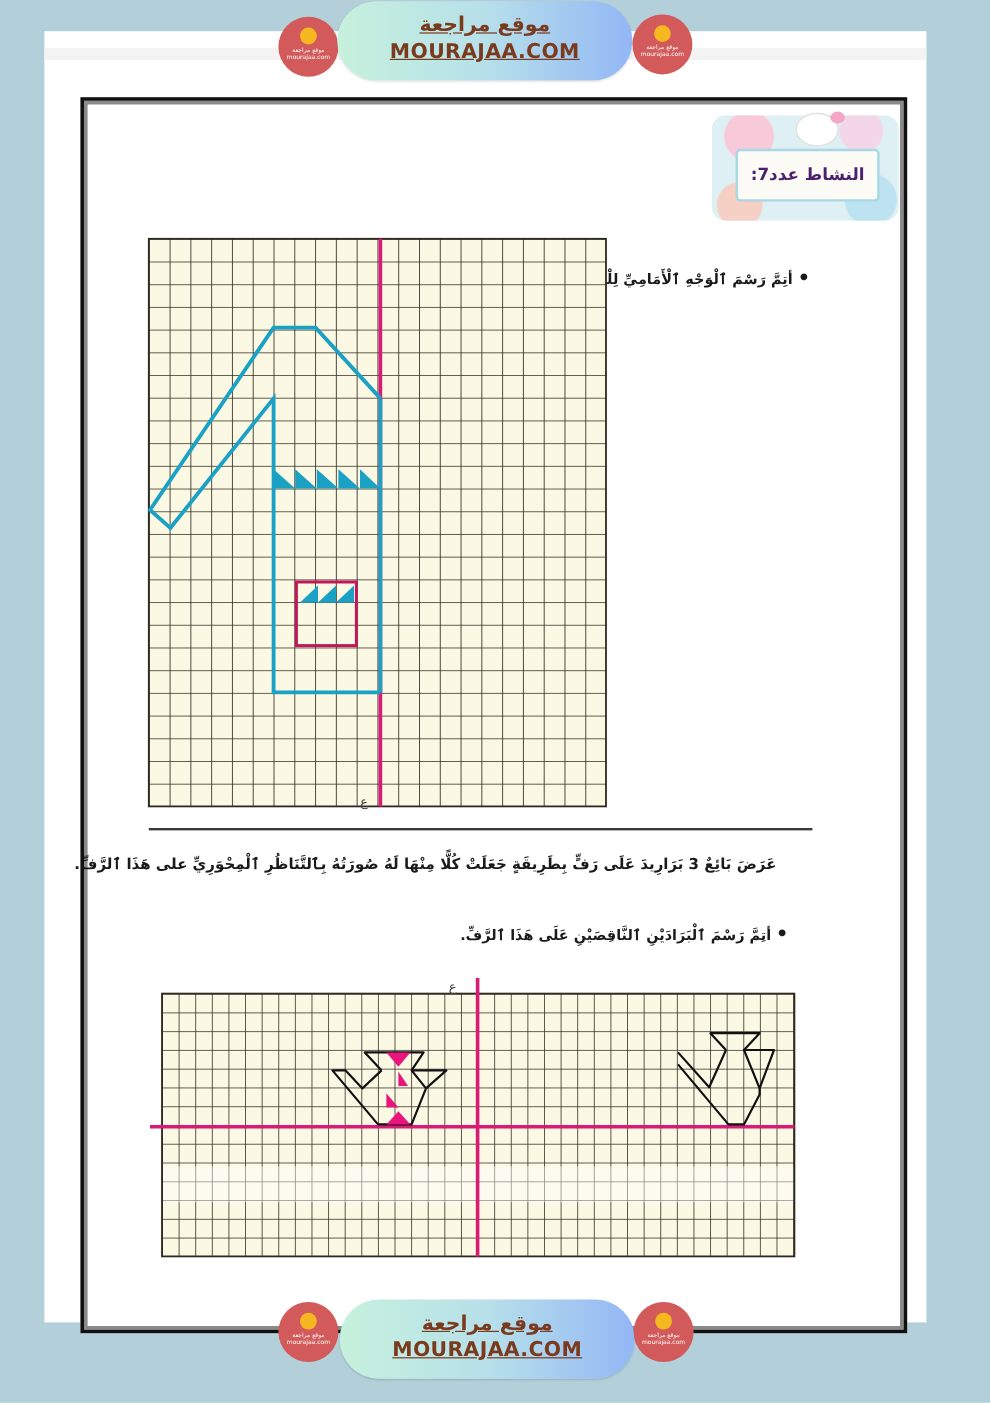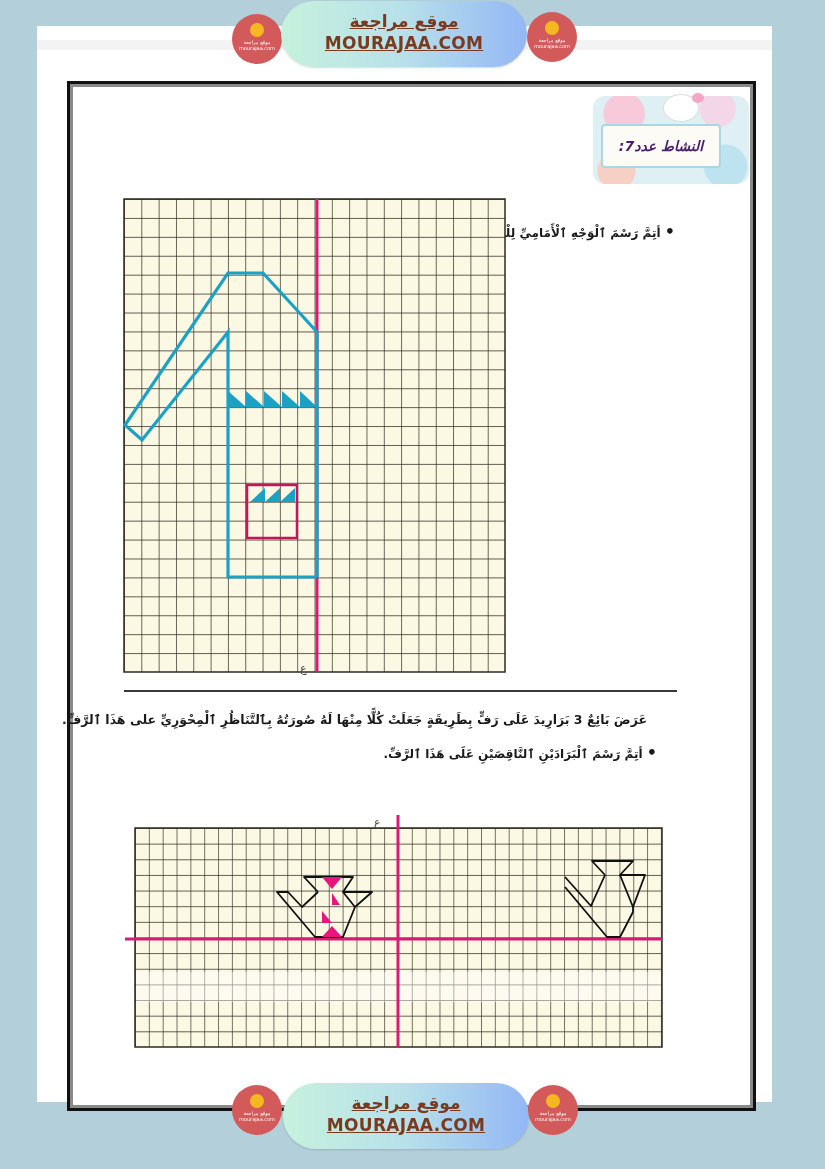--- a/index.html
+++ b/index.html
@@ -38,25 +38,24 @@
   .title-card {
     position:absolute; left:593px; top:96px; width:156px; height:88px;
     border-radius:12px;
     background:radial-gradient(circle at 20% 20%,#f7c9d9 0 14%,transparent 15%),
                radial-gradient(circle at 85% 80%,#bde3f0 0 14%,transparent 15%),
                radial-gradient(circle at 15% 85%,#f6d0c4 0 12%,transparent 13%),
                radial-gradient(circle at 80% 15%,#f3d6e8 0 12%,transparent 13%),
                #dff0f5;
   }
   .title-inner {
-    position:absolute; left:8px; top:28px; width:116px; height:40px;
+    position:absolute; left:20px; top:28px; width:116px; height:40px;
     background:#fdfbf5; border:2px solid #a9d7e3; border-radius:4px;
     color:#4b1f6e; font-weight:bold; font-size:14px; line-height:40px; text-align:center;
     direction:rtl;
-    font-style:italic;
   }
   .kitty {
     position:absolute; left:70px; top:-2px; width:34px; height:26px; border-radius:50%;
     background:#fff; border:1px solid #ddd;
   }
   .kitty .bow { position:absolute; right:-6px; top:-2px; width:12px; height:10px; border-radius:50%; background:#f3a6c6; }
   .arabic { position:absolute; direction:rtl; color:#1a1a1a; font-weight:bold; font-family:"DejaVu Sans", sans-serif; }
   .bullet { font-size:14px; }
   .divider { position:absolute; left:124px; top:690px; width:553px; height:2px; background:#3a3a3a; }
   svg { position:absolute; left:0; top:0; }
@@ -91,21 +90,21 @@
 </div>
 
 <div class="arabic bullet" style="right:150px;top:222px;font-size:12px;">
   <span style="font-size:16px;">•</span> <span>أتِمَّ رَسْمَ ٱلْوَجْهِ ٱلْأَمَامِيِّ لِلْمِيدَعَةِ</span>
 </div>
 
 <div class="divider"></div>
 
 <div class="arabic" style="right:178px;top:712px;font-size:12.5px;">عَرَضَ بَائِعٌ 3 بَرَارِيدَ عَلَى رَفٍّ بِطَرِيقَةٍ جَعَلَتْ كُلًّا مِنْهَا لَهُ صُورَتُهُ بِٱلتَّنَاظُرِ ٱلْمِحْوَرِيِّ على هَذَا ٱلرَّفِّ.</div>
 
-<div class="arabic" style="right:168px;top:743px;font-size:12px;">
+<div class="arabic" style="right:168px;top:768px;font-size:12px;">
   <span style="font-size:16px;">•</span> <span>أتِمَّ رَسْمَ ٱلْبَرَادَيْنِ ٱلنَّاقِصَيْنِ عَلَى هَذَا ٱلرَّفِّ.</span>
 </div>
 
 <svg width="825" height="1169">
   <defs>
     <pattern id="g1" x="124" y="199" width="17.32" height="18.92" patternUnits="userSpaceOnUse">
       <rect width="17.32" height="18.92" fill="#fbf8e4"></rect>
       <path d="M0 0 H17.32 M0 0 V18.92" stroke="#2e2a20" stroke-width="1.4" fill="none"></path>
     </pattern>
     <pattern id="g2" x="135" y="828" width="13.84" height="15.64" patternUnits="userSpaceOnUse">

